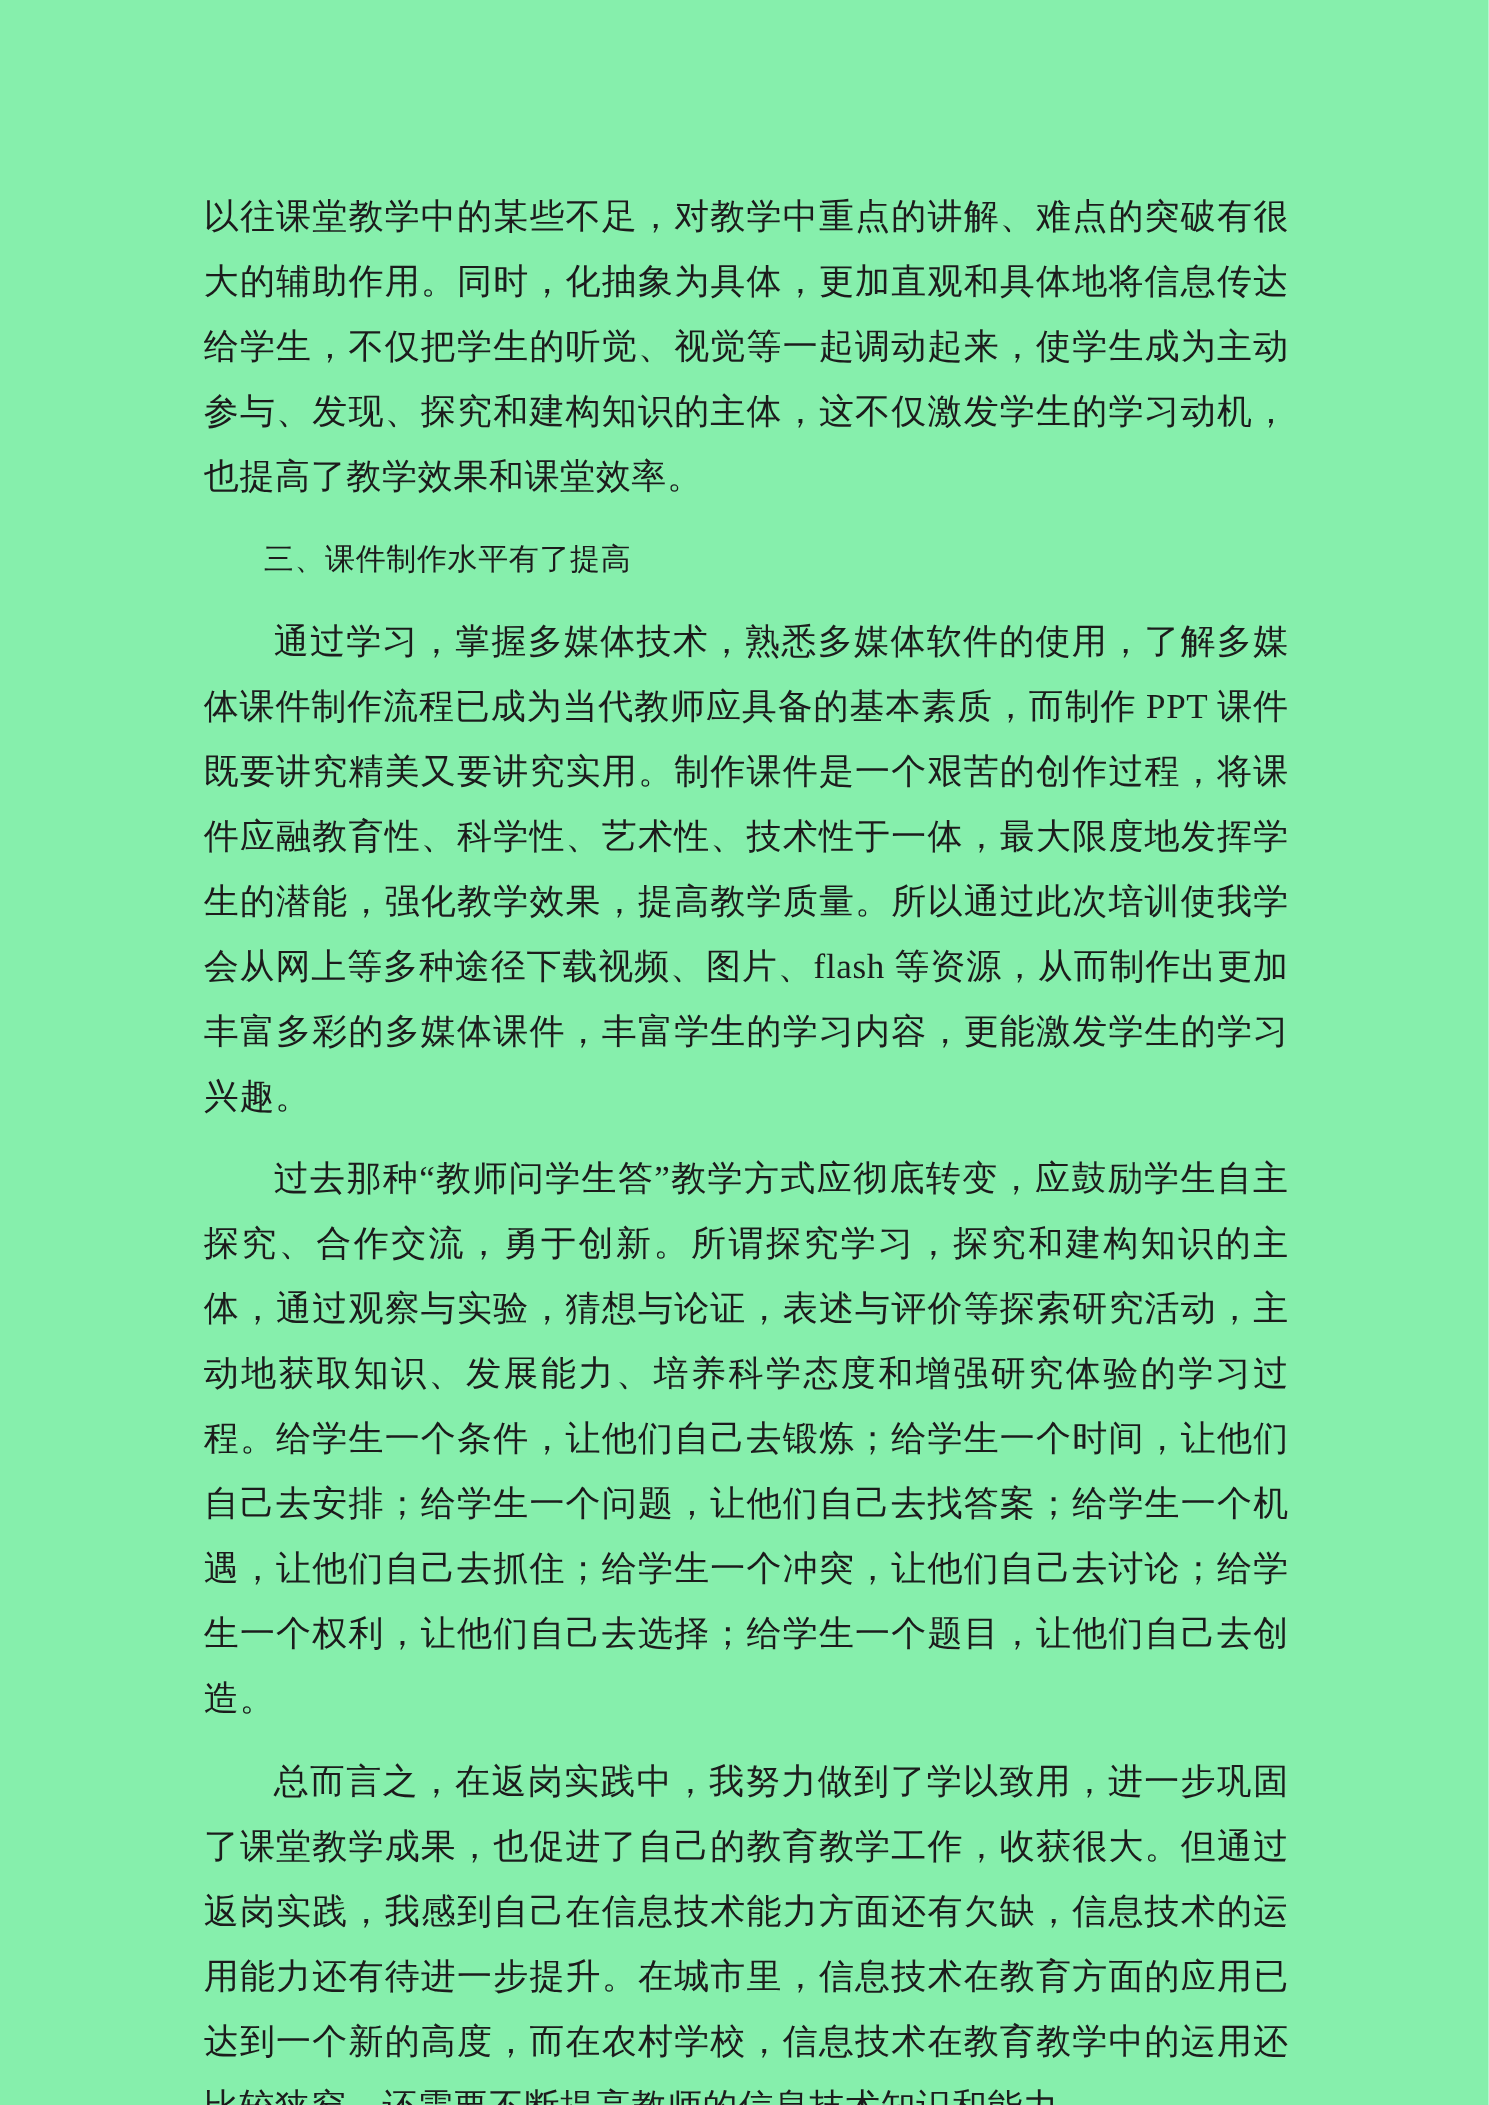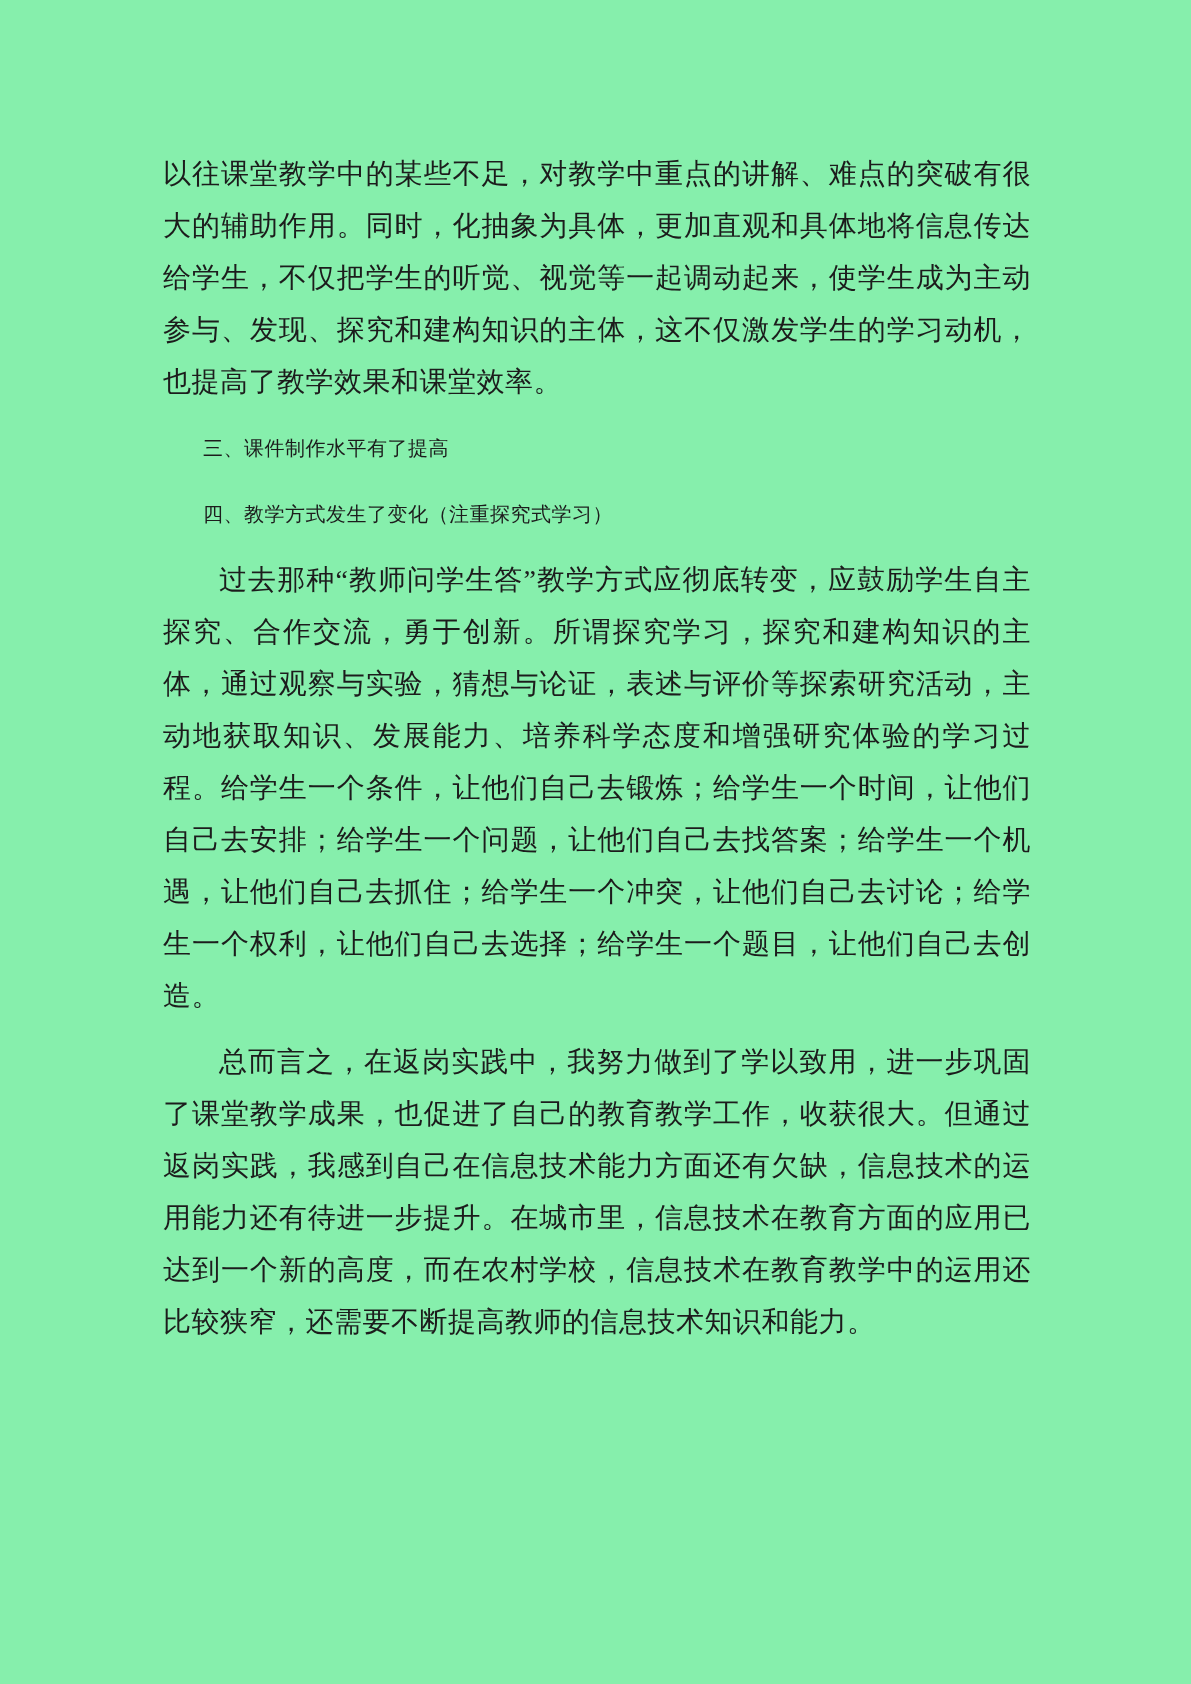--- a/index.html
+++ b/index.html
@@ -35,36 +35,36 @@
   }
   .indent {
     text-indent: 2em;
   }
   .no-indent {
     text-indent: 0;
   }
   .heading {
     text-indent: 2em;
     font-weight: normal;
-    font-size: 20px;
+    font-size: 24px;
     line-height: 52px;
     margin: 0;
   }
 </style>
 </head>
 <body>
 
 <div class="page">
   <div class="content">
 
     <p class="block no-indent">以往课堂教学中的某些不足，对教学中重点的讲解、难点的突破有很大的辅助作用。同时，化抽象为具体，更加直观和具体地将信息传达给学生，不仅把学生的听觉、视觉等一起调动起来，使学生成为主动参与、发现、探究和建构知识的主体，这不仅激发学生的学习动机，也提高了教学效果和课堂效率。</p>
 
     <p class="block heading">三、课件制作水平有了提高</p>
 
+    <p class="block indent">通过学习，掌握多媒体技术，熟悉多媒体软件的使用，了解多媒体课件制作流程已成为当代教师应具备的基本素质，而制作 PPT 课件既要讲究精美又要讲究实用。制作课件是一个艰苦的创作过程，将课件应融教育性、科学性、艺术性、技术性于一体，最大限度地发挥学生的潜能，强化教学效果，提高教学质量。所以通过此次培训使我学会从网上等多种途径下载视频、图片、flash 等资源，从而制作出更加丰富多彩的多媒体课件，丰富学生的学习内容，更能激发学生的学习兴趣。</p>
 
-    <p class="block heading">四、教学方式发生了变化（注重探究式学习）</p>
 
     <p class="block indent">过去那种“教师问学生答”教学方式应彻底转变，应鼓励学生自主探究、合作交流，勇于创新。所谓探究学习，探究和建构知识的主体，通过观察与实验，猜想与论证，表述与评价等探索研究活动，主动地获取知识、发展能力、培养科学态度和增强研究体验的学习过程。给学生一个条件，让他们自己去锻炼；给学生一个时间，让他们自己去安排；给学生一个问题，让他们自己去找答案；给学生一个机遇，让他们自己去抓住；给学生一个冲突，让他们自己去讨论；给学生一个权利，让他们自己去选择；给学生一个题目，让他们自己去创造。</p>
 
     <p class="block indent">总而言之，在返岗实践中，我努力做到了学以致用，进一步巩固了课堂教学成果，也促进了自己的教育教学工作，收获很大。但通过返岗实践，我感到自己在信息技术能力方面还有欠缺，信息技术的运用能力还有待进一步提升。在城市里，信息技术在教育方面的应用已达到一个新的高度，而在农村学校，信息技术在教育教学中的运用还比较狭窄，还需要不断提高教师的信息技术知识和能力。</p>
 
   </div>
 </div>
 
 </body></html>

